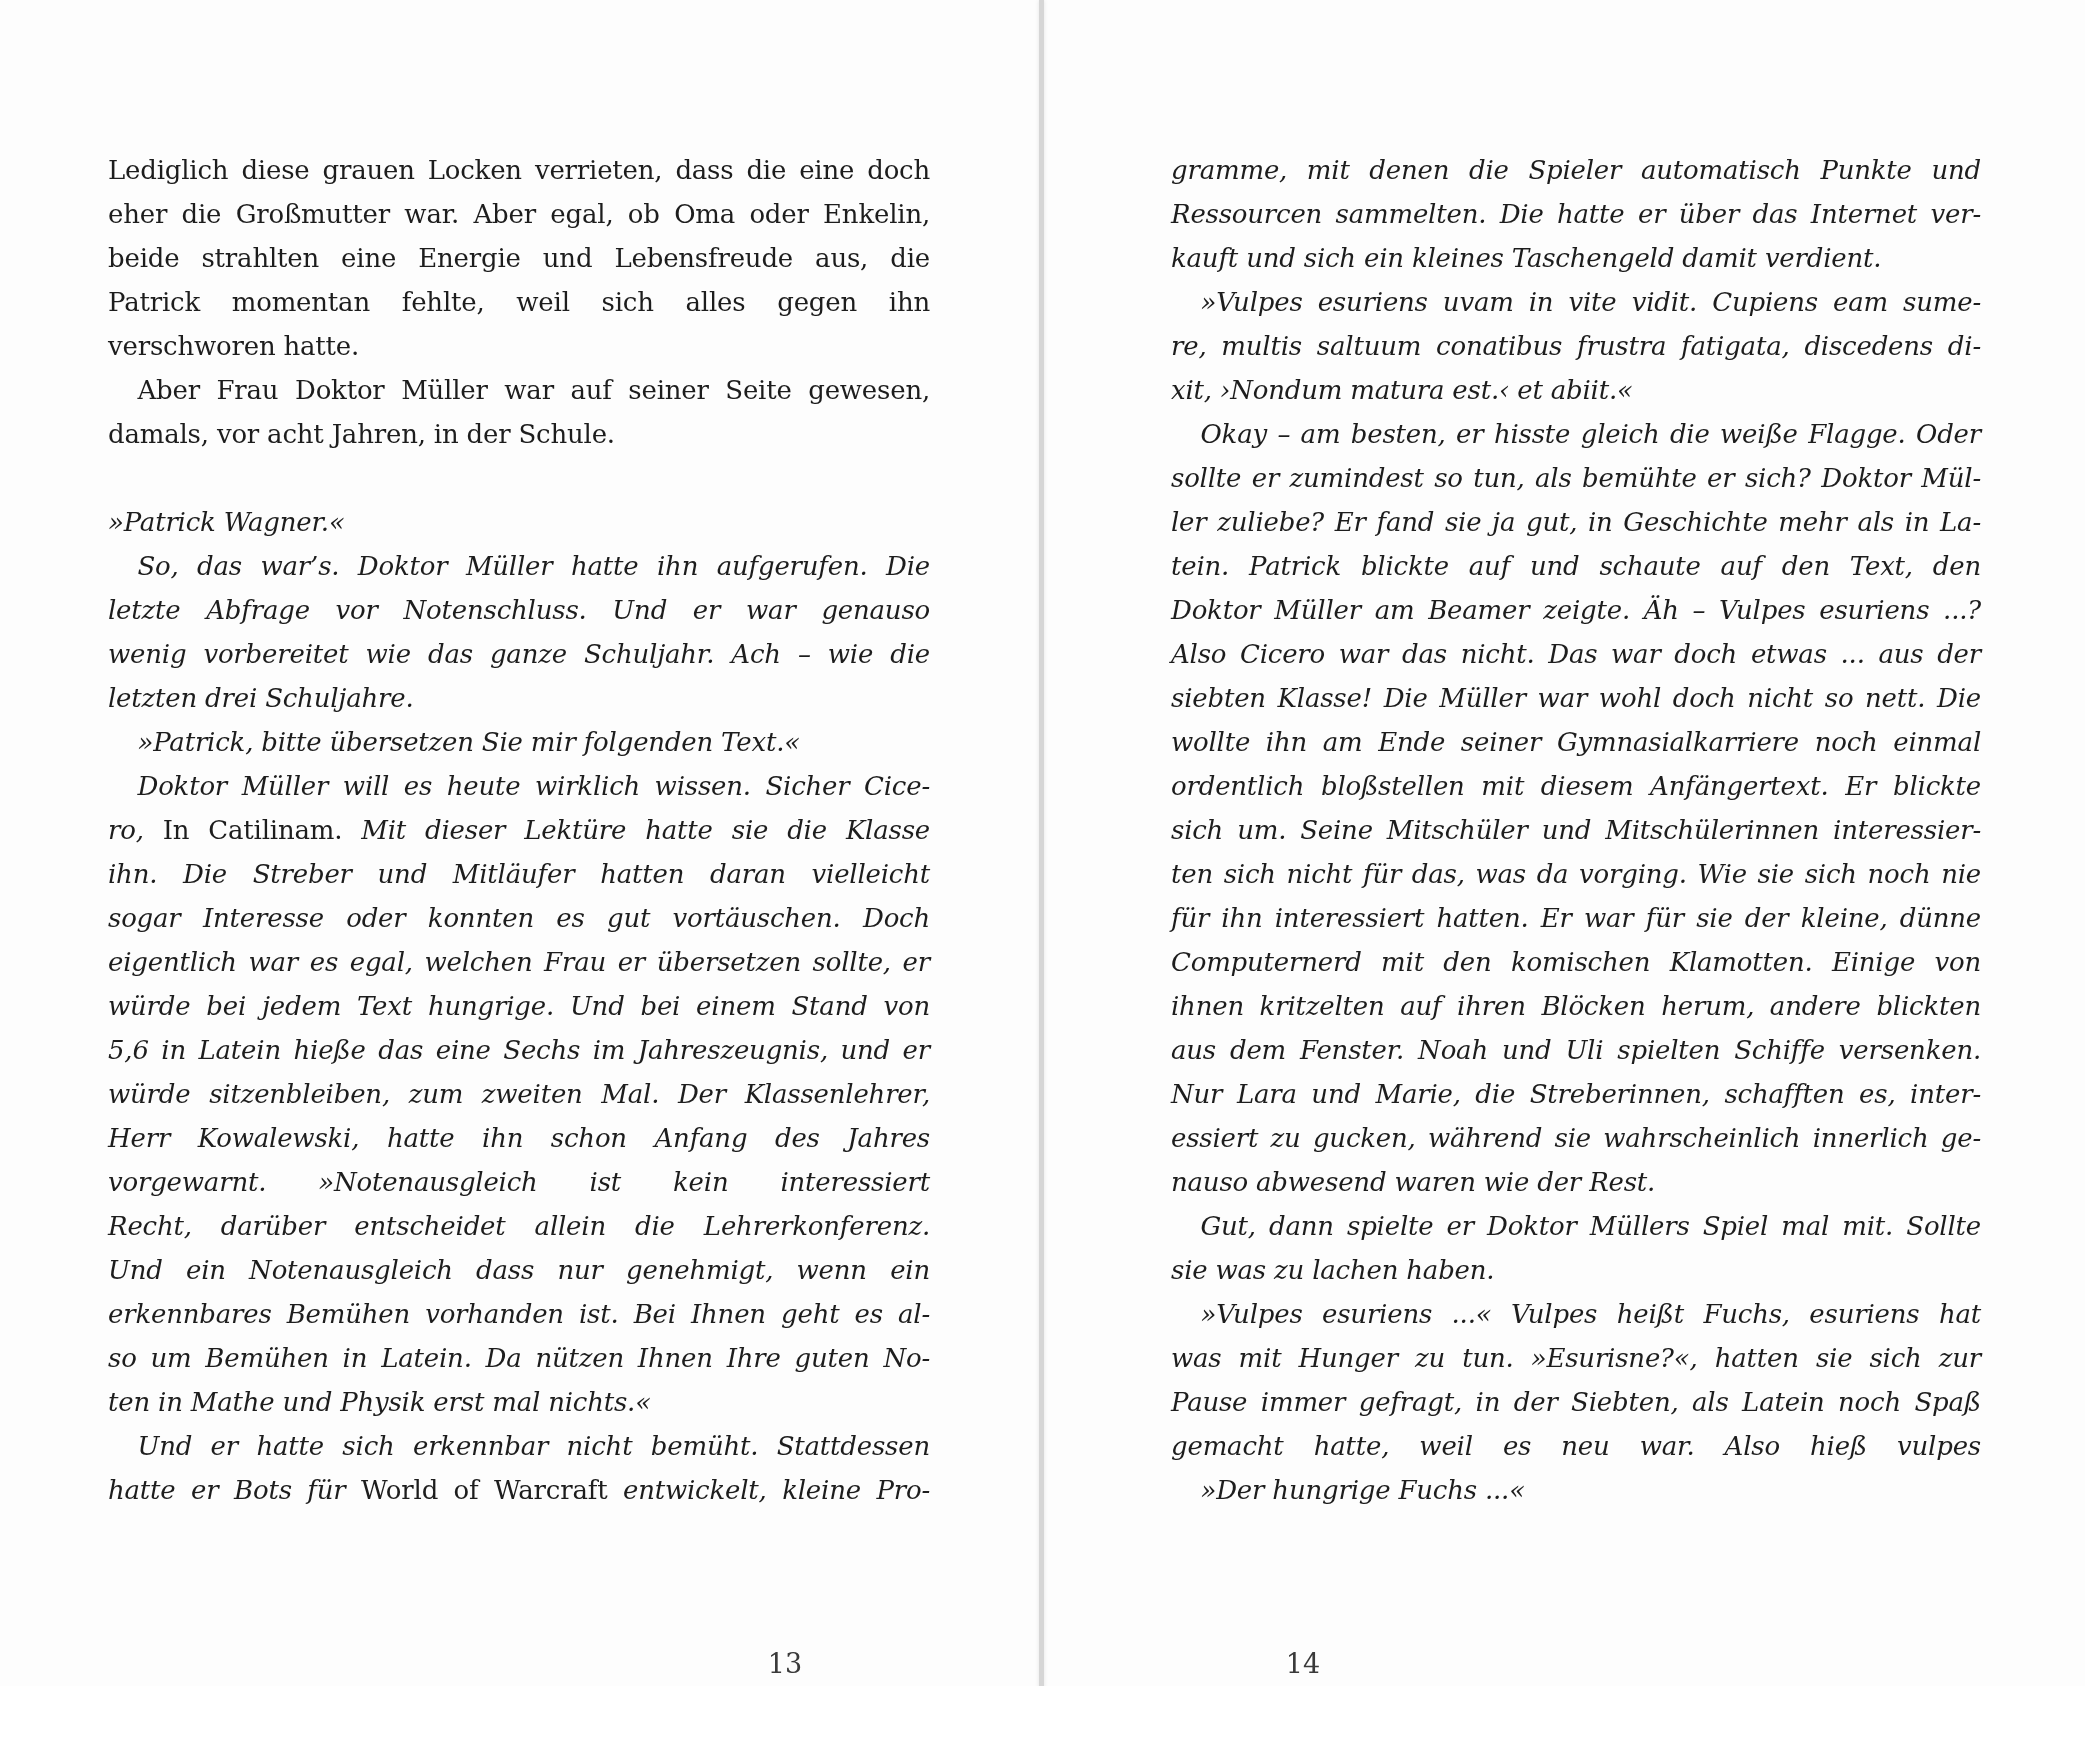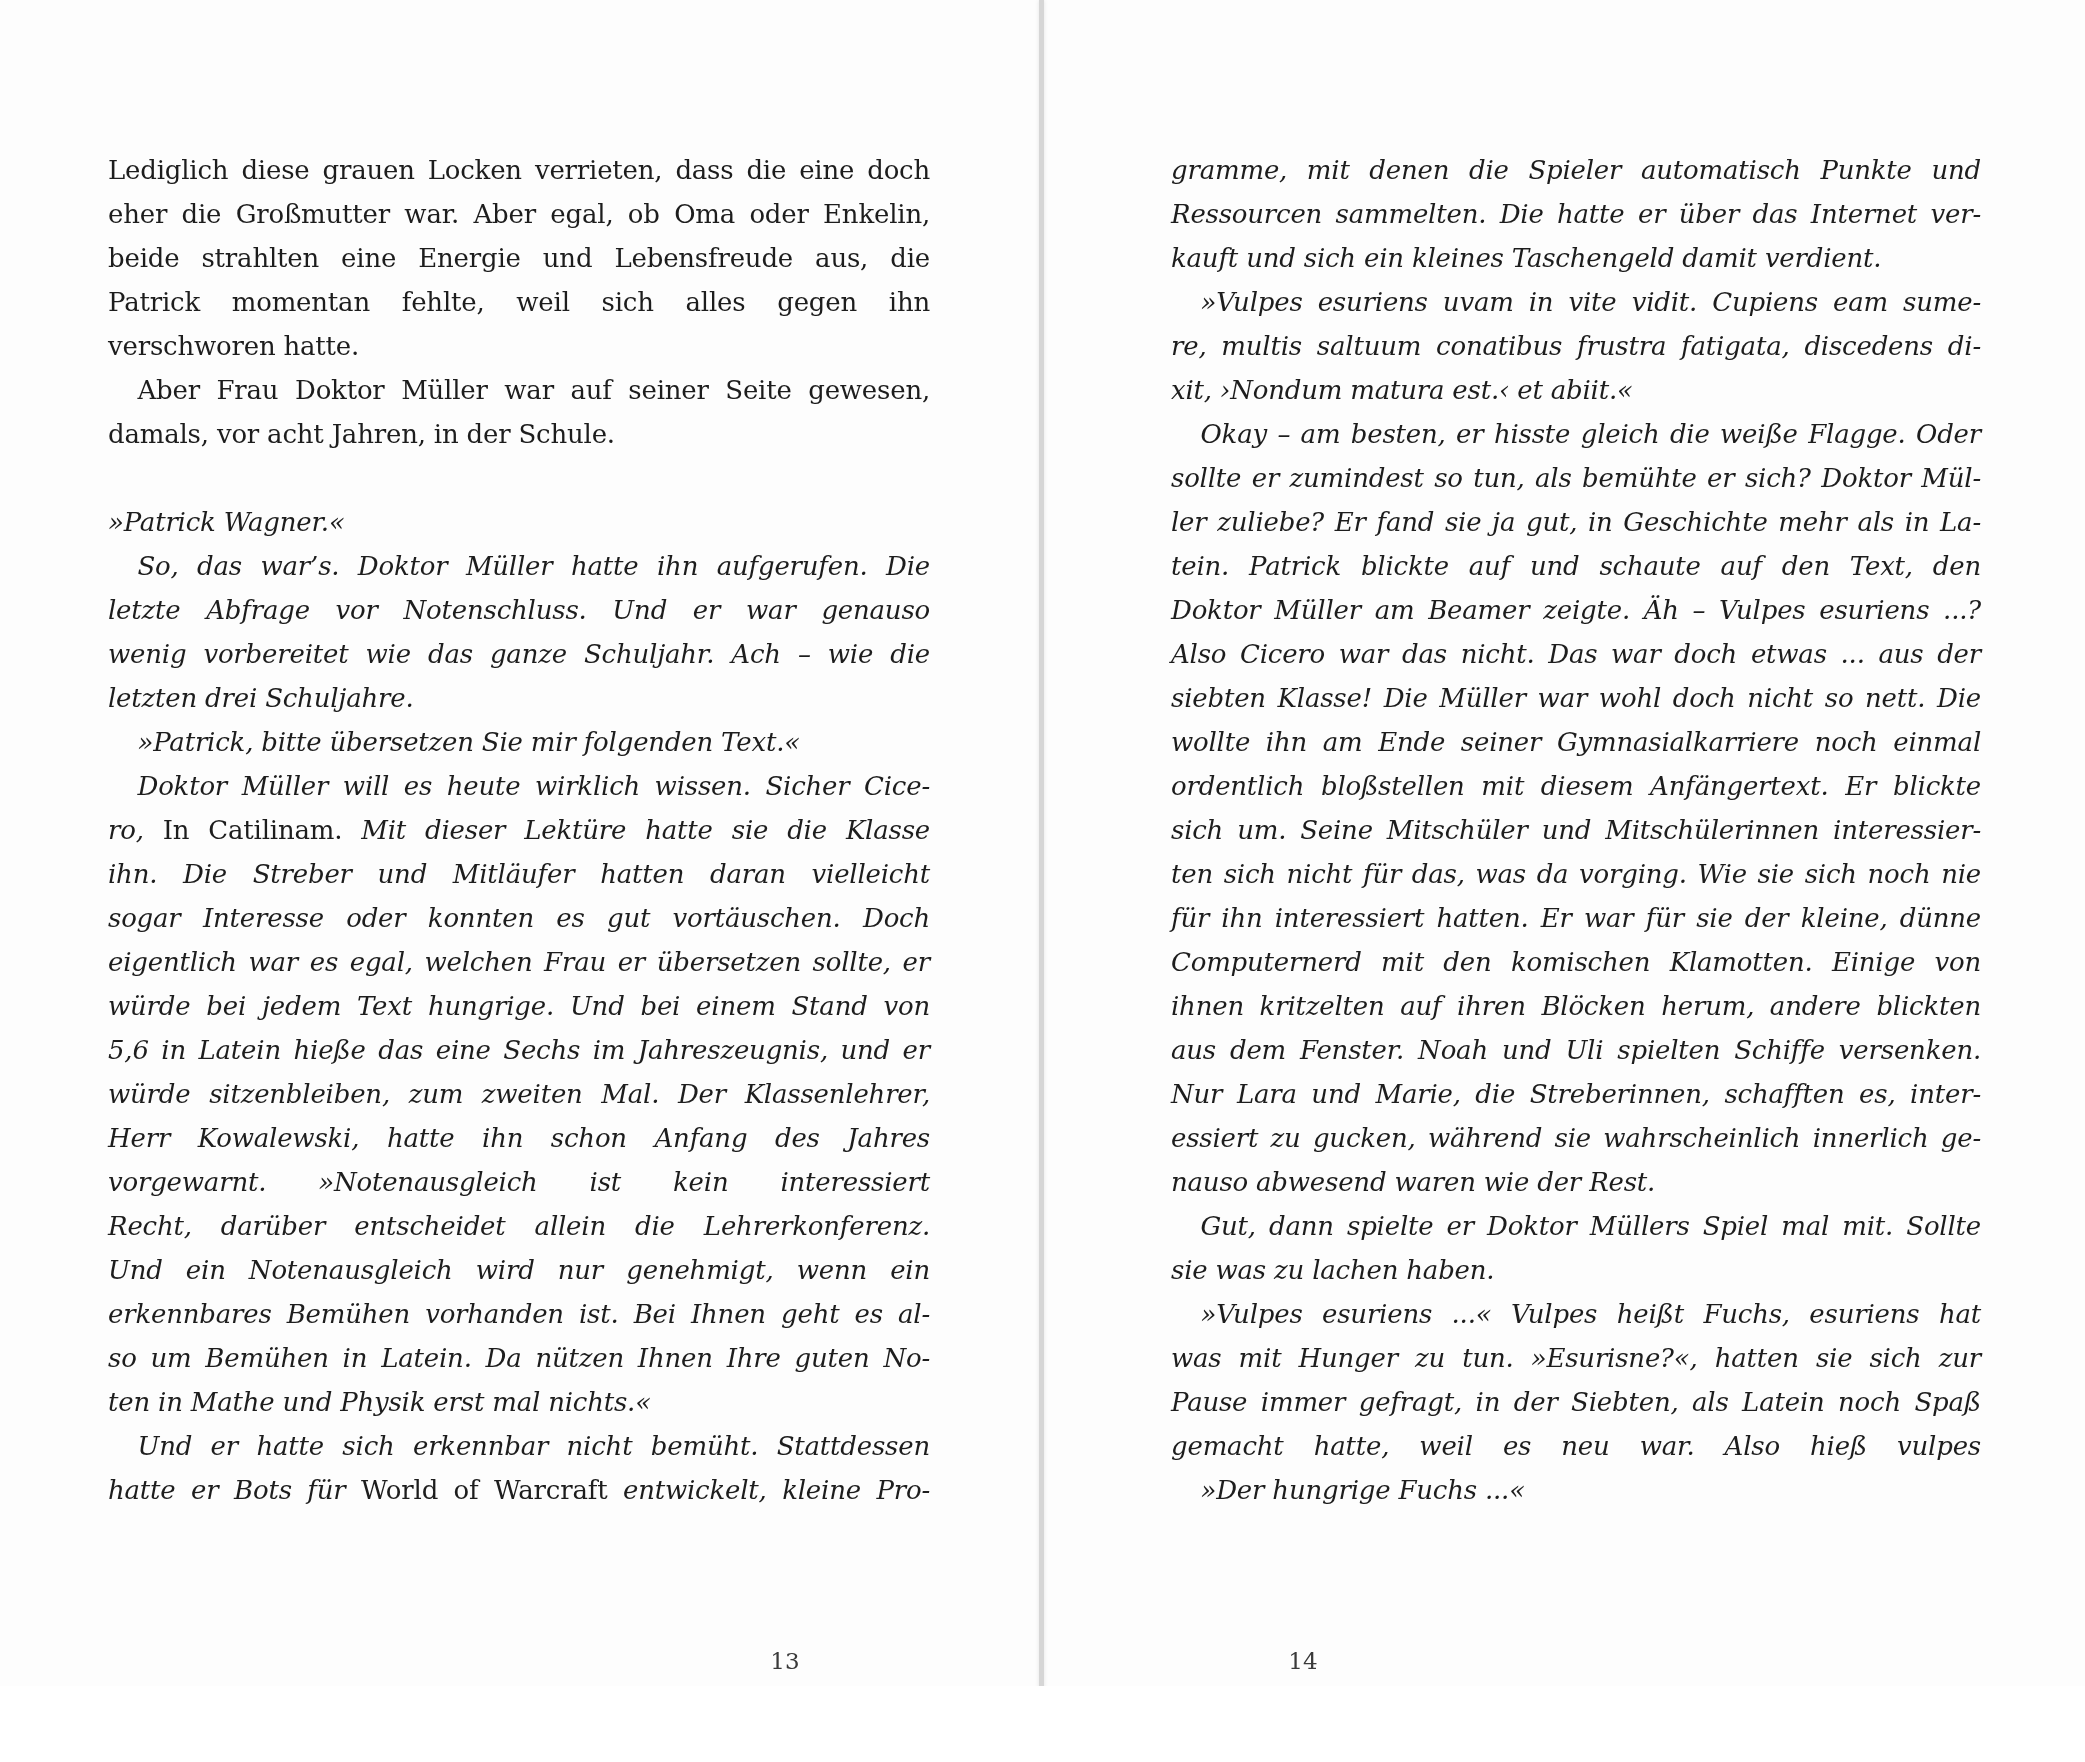--- a/index.html
+++ b/index.html
@@ -44,21 +44,21 @@
     text-align-last: justify;
   }
   .line.ind { text-indent: 29.5px; }
   .seg-rm { font-style: normal; }
   .seg-it { font-style: italic; }
   .pagenum {
     position: absolute;
     top: 1648px;
     width: 78px;
     text-align: center;
-    font-size: 23px;
+    font-size: 27px;
     color: #3a3a3a;
     font-style: normal;
   }
   .pagenum.left  { left: 746px; }
   .pagenum.right { left: 1264px; }
 </style>
 </head>
 <body>
 
 <div class="spread">
@@ -92,21 +92,21 @@
         <div class="line j"><span class="seg-it">ro, </span><span class="seg-rm">In Catilinam.</span><span class="seg-it"> Mit dieser Lektüre hatte sie die Klasse</span></div>
         <div class="line j">ihn. Die Streber und Mitläufer hatten daran vielleicht</div>
         <div class="line j">sogar Interesse oder konnten es gut vortäuschen. Doch</div>
         <div class="line j">eigentlich war es egal, welchen Frau er übersetzen sollte, er</div>
         <div class="line j">würde bei jedem Text hungrige. Und bei einem Stand von</div>
         <div class="line j">5,6 in Latein hieße das eine Sechs im Jahreszeugnis, und er</div>
         <div class="line j">würde sitzenbleiben, zum zweiten Mal. Der Klassenlehrer,</div>
         <div class="line j">Herr Kowalewski, hatte ihn schon Anfang des Jahres</div>
         <div class="line j">vorgewarnt. »Notenausgleich ist kein interessiert</div>
         <div class="line j">Recht, darüber entscheidet allein die Lehrerkonferenz.</div>
-        <div class="line j">Und ein Notenausgleich wird nur genehmigt, wenn ein</div>
+        <div class="line j">Und ein Notenausgleich dass nur genehmigt, wenn ein</div>
         <div class="line j">erkennbares Bemühen vorhanden ist. Bei Ihnen geht es al-</div>
         <div class="line j">so um Bemühen in Latein. Da nützen Ihnen Ihre guten No-</div>
         <div class="line">ten in Mathe und Physik erst mal nichts.«</div>
       </div>
       <div class="para it">
         <div class="line j ind">Und er hatte sich erkennbar nicht bemüht. Stattdessen</div>
         <div class="line j"><span class="seg-it">hatte er Bots für </span><span class="seg-rm">World of Warcraft</span><span class="seg-it"> entwickelt, kleine Pro-</span></div>
       </div>
     </div>
 

